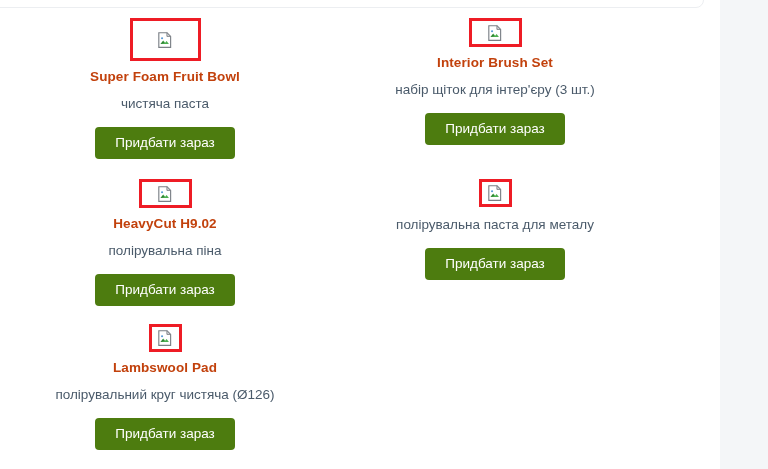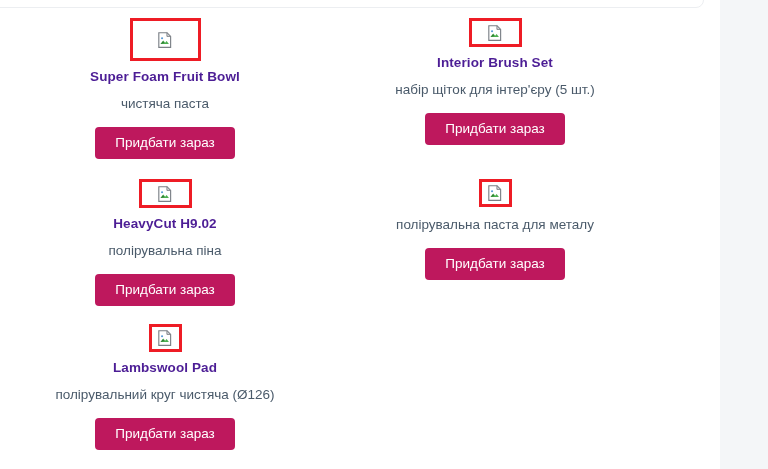--- a/index.html
+++ b/index.html
@@ -84,36 +84,36 @@
   .broken-img-icon {
     display: block;
     width: 18px;
     height: 18px;
   }
 
   .product-title {
     margin: 7px 0 0 0;
     font-size: 13.5px;
     font-weight: bold;
-    color: #4c1d95;
+    color: #c2410c;
     letter-spacing: 0.1px;
     line-height: 18px;
   }
   .product-desc {
     margin: 9px 0 0 0;
     font-size: 13.5px;
     font-weight: normal;
     color: #4a5a6a;
     line-height: 18px;
   }
   .buy-button {
     margin-top: 14px;
     display: inline-block;
     padding: 8px 20px 9px 20px;
-    background: #be185d;
+    background: #4d7c0f;
     color: #ffffff;
     font-size: 13.5px;
     line-height: 15px;
     border: none;
     border-radius: 4px;
     cursor: pointer;
     font-family: inherit;
   }
 
   
@@ -149,21 +149,21 @@
     <span class="thumb-frame size-md">
       <svg class="broken-img-icon" viewBox="0 0 16 16" xmlns="http://www.w3.org/2000/svg">
         <path d="M2.5 1.5 h7.2 l3.3 3.3 v9.7 h-10.5 z" fill="#ffffff" stroke="#7a7f85" stroke-width="1"></path>
         <path d="M9.7 1.5 v3.3 h3.3 z" fill="#d8dbde" stroke="#7a7f85" stroke-width="0.8"></path>
         <path d="M4 11.6 l2.5 -3.1 1.6 1.9 1.3 -1.5 2.1 2.7 z" fill="#4caf50"></path>
         <path d="M4 11.6 l2.1 -2.6 1.3 1.6 z" fill="#2e7d32"></path>
         <circle cx="5.4" cy="6.4" r="0.95" fill="#5b9bd5"></circle>
       </svg>
     </span>
     <div class="product-title">Interior Brush Set</div>
-    <div class="product-desc">набір щіток для інтер'єру (5 шт.)</div>
+    <div class="product-desc">набір щіток для інтер'єру (3 шт.)</div>
     <button class="buy-button">Придбати зараз</button>
   </div>
         <div class="product-card row-2">
     <span class="thumb-frame size-md">
       <svg class="broken-img-icon" viewBox="0 0 16 16" xmlns="http://www.w3.org/2000/svg">
         <path d="M2.5 1.5 h7.2 l3.3 3.3 v9.7 h-10.5 z" fill="#ffffff" stroke="#7a7f85" stroke-width="1"></path>
         <path d="M9.7 1.5 v3.3 h3.3 z" fill="#d8dbde" stroke="#7a7f85" stroke-width="0.8"></path>
         <path d="M4 11.6 l2.5 -3.1 1.6 1.9 1.3 -1.5 2.1 2.7 z" fill="#4caf50"></path>
         <path d="M4 11.6 l2.1 -2.6 1.3 1.6 z" fill="#2e7d32"></path>
         <circle cx="5.4" cy="6.4" r="0.95" fill="#5b9bd5"></circle>

